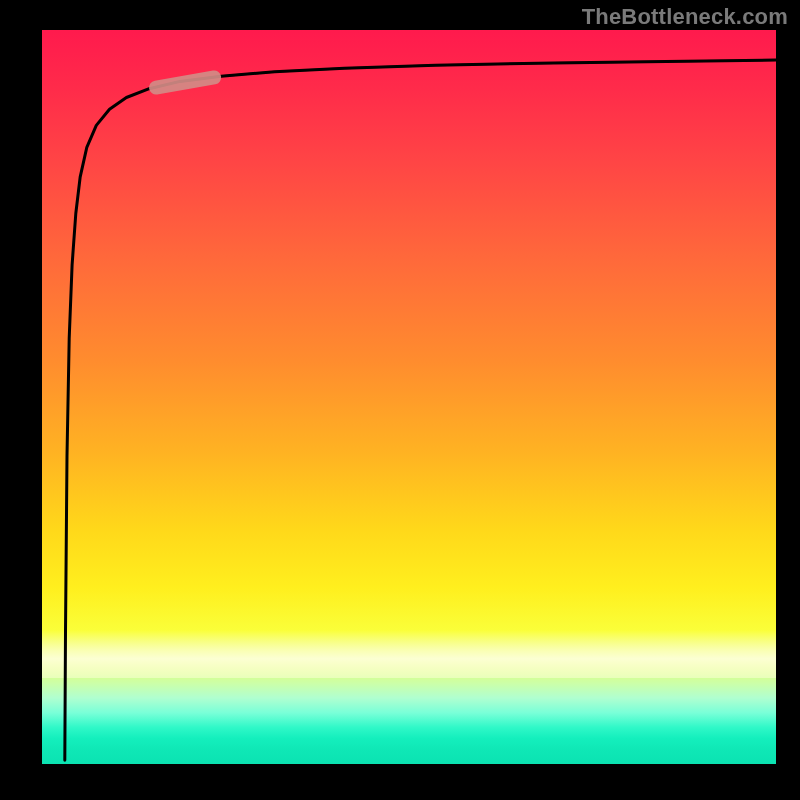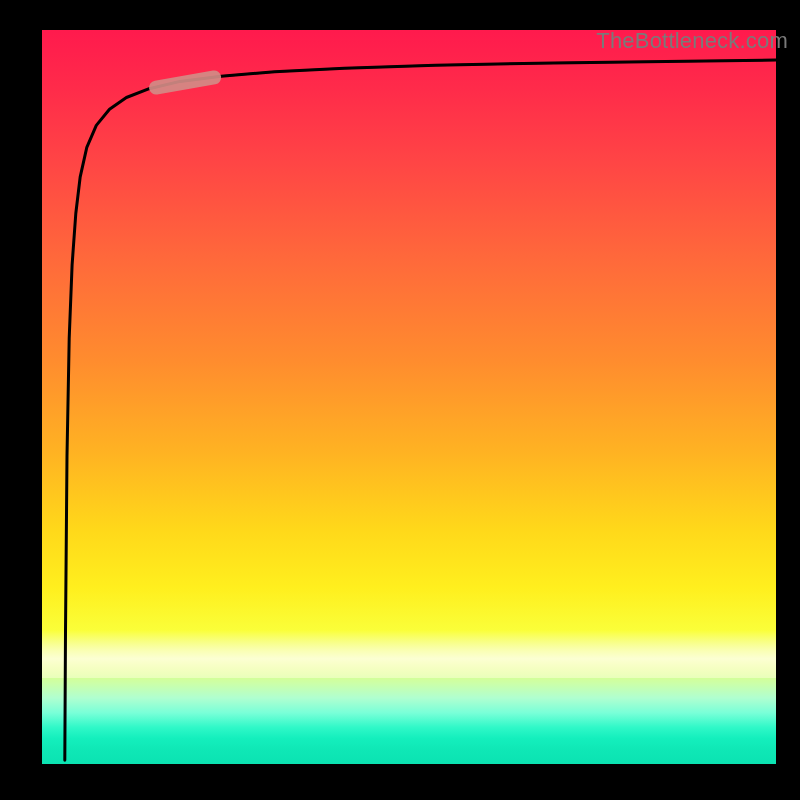--- a/index.html
+++ b/index.html
@@ -16,24 +16,23 @@
     width: 800px;
     height: 800px;
     background: #000;
   }
   .watermark {
     position: absolute;
     top: 4px;
     right: 12px;
     color: #7a7a7a;
     font-size: 22px;
-    font-weight: 400;
+    font-weight: 700;
     letter-spacing: 0.2px;
     z-index: 50;
-    margin-top: 24px;
   }
   .plot-area {
     position: absolute;
     left: 42px;
     top: 30px;
     width: 734px;
     height: 734px;
     background: linear-gradient(
       to bottom,
       #ff1a4d 0%,

